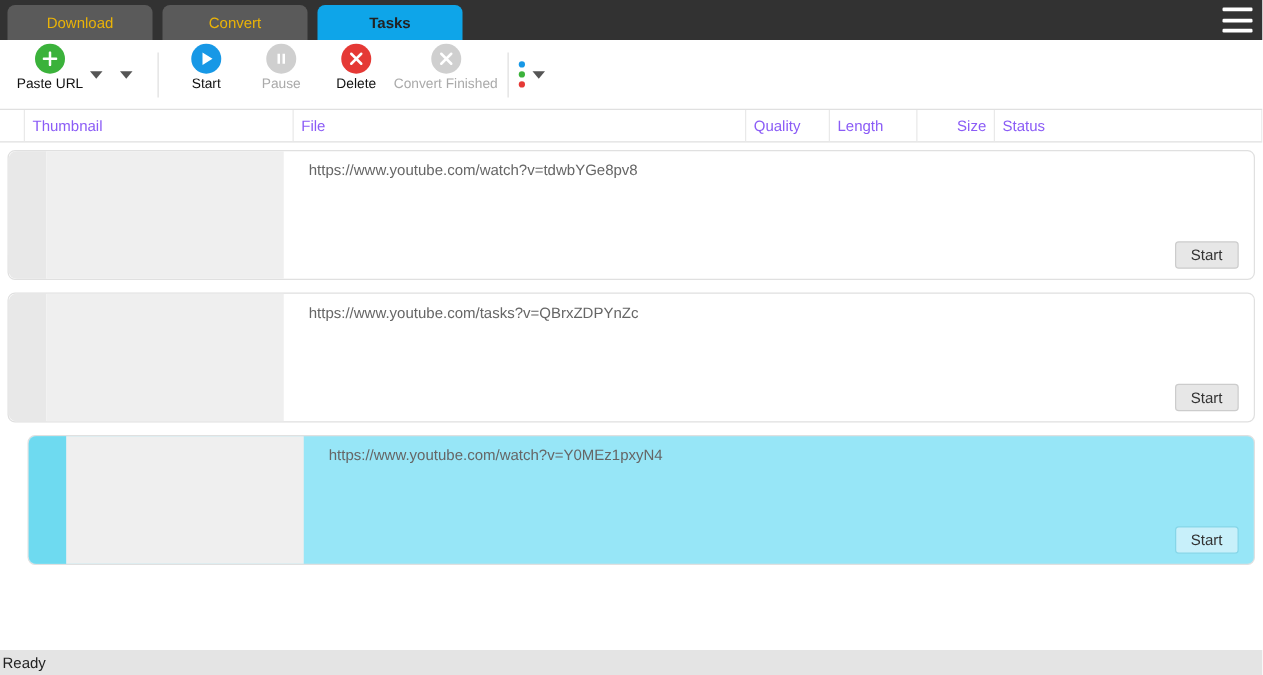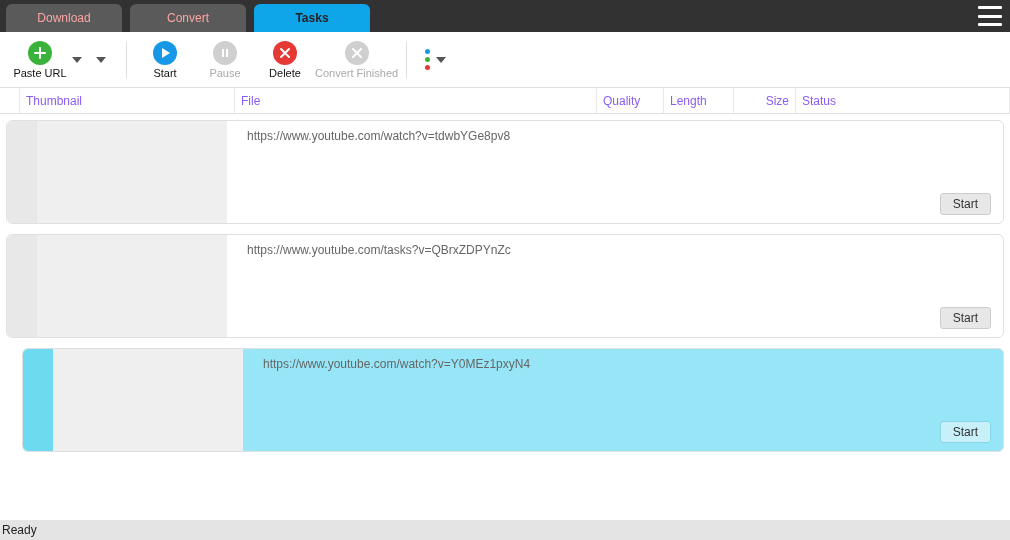--- a/index.html
+++ b/index.html
@@ -2,27 +2,27 @@
 <html><head>
 <meta charset="utf-8">
 <style>
 * { margin:0; padding:0; box-sizing:border-box; font-family:"Segoe UI",Tahoma,Arial,sans-serif; }
 html,body { width:1010px; height:540px; background:#fff; overflow:hidden; }
 .root { display:flex; flex-direction:column; height:540px; }
 
 .tabbar { background:#323232; height:32px; display:flex; align-items:flex-end; position:relative; }
 .tab { height:28px; margin-top:4px; width:116px; border-radius:6px 6px 0 0; display:flex; align-items:center; justify-content:center; font-size:12px; margin-right:8px; cursor:pointer; }
 .tab:first-child { margin-left:6px; }
-.tab.inactive { background:#5a5a5a; color:#fca5a5; }
+.tab.inactive { background:#5a5a5a; color:#eab308; }
 .tab.active { background:#0ea5e9; color:#222; font-weight:bold; }
 .hamburger { position:absolute; right:8px; top:6px; width:24px; height:20px; display:flex; flex-direction:column; justify-content:space-between; cursor:pointer; }
 .hamburger span { display:block; height:3px; background:#fff; border-radius:1px; }
 
 .toolbar { background:#fff; height:56px; display:flex; align-items:center; padding:0 10px; border-bottom:1px solid #e0e0e0; }
-.tbtn { display:flex; flex-direction:column; align-items:center; justify-content:center; min-width:60px; height:50px; cursor:pointer; font-size:11px; color:#111; }
+.tbtn { display:flex; flex-direction:column; align-items:center; justify-content:flex-start; min-width:60px; height:50px; cursor:pointer; font-size:11px; color:#111; }
 .tbtn.disabled { color:#aaa; cursor:default; }
 .tbtn .lbl { margin-top:2px; white-space:nowrap; }
 .tsep { width:1px; height:36px; background:#e0e0e0; margin:0 8px; }
 .caret { width:0; height:0; border-left:5px solid transparent; border-right:5px solid transparent; border-top:6px solid #555; margin:0 12px 0 2px; cursor:pointer; }
 .tic { width:24px; height:24px; border-radius:50%; display:flex; align-items:center; justify-content:center; }
 .ic-green { background:#3bb23b; }
 .ic-blue  { background:#1798e6; }
 .ic-grey  { background:#cfcfcf; }
 .ic-red   { background:#e53935; }
 .dots { display:flex; flex-direction:column; gap:3px; }

